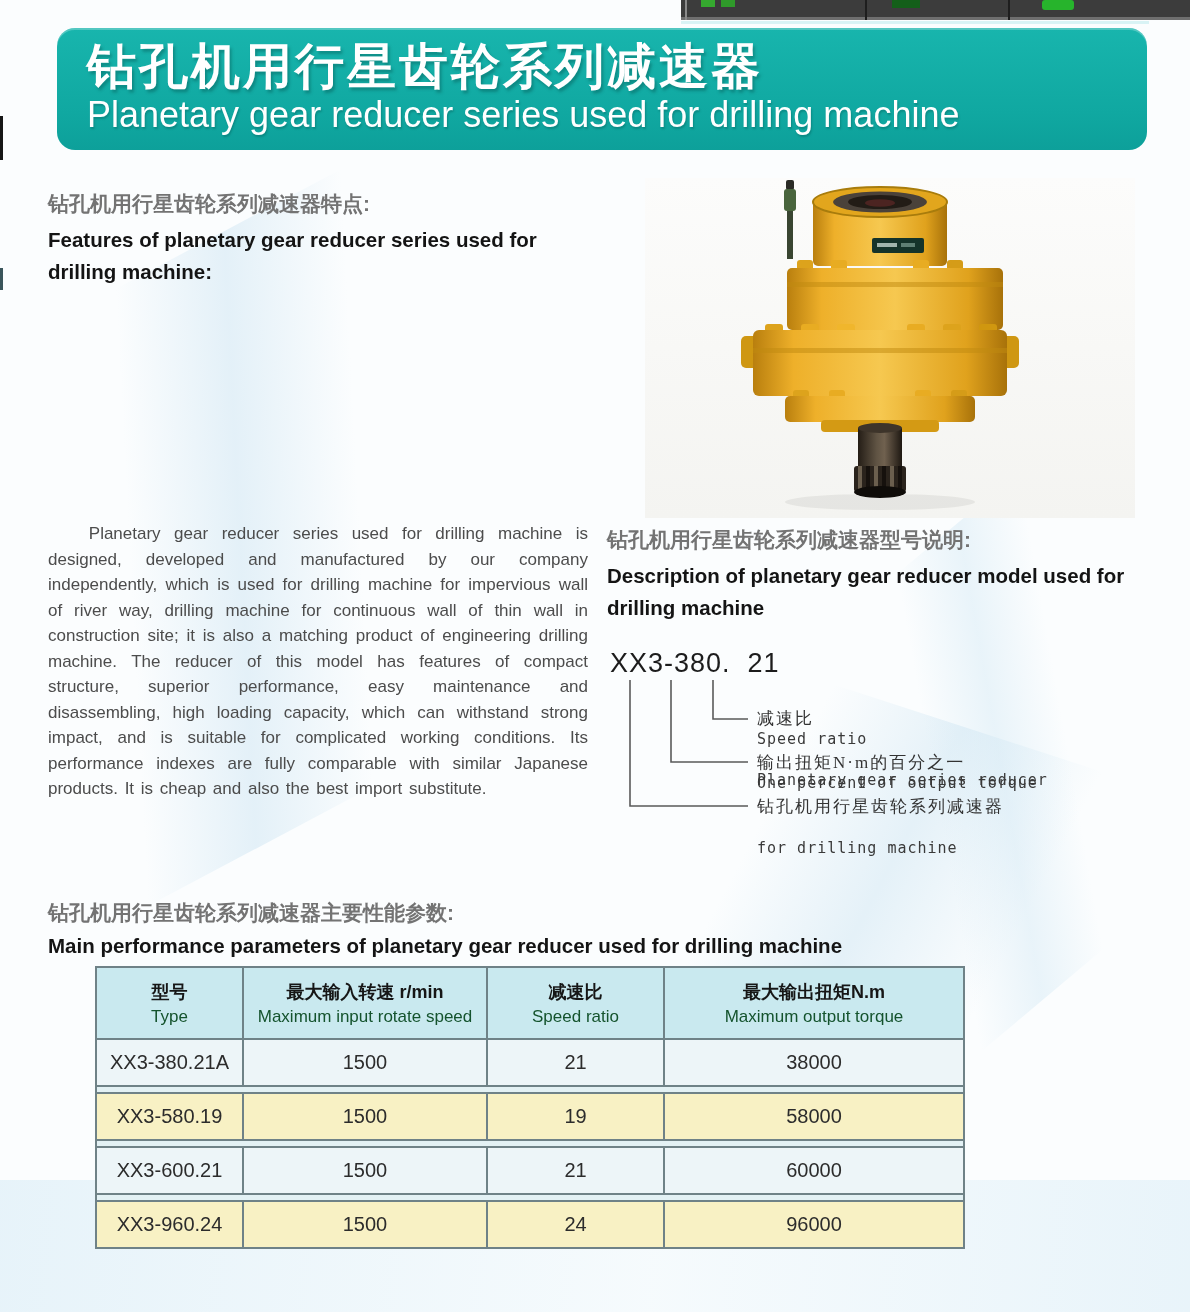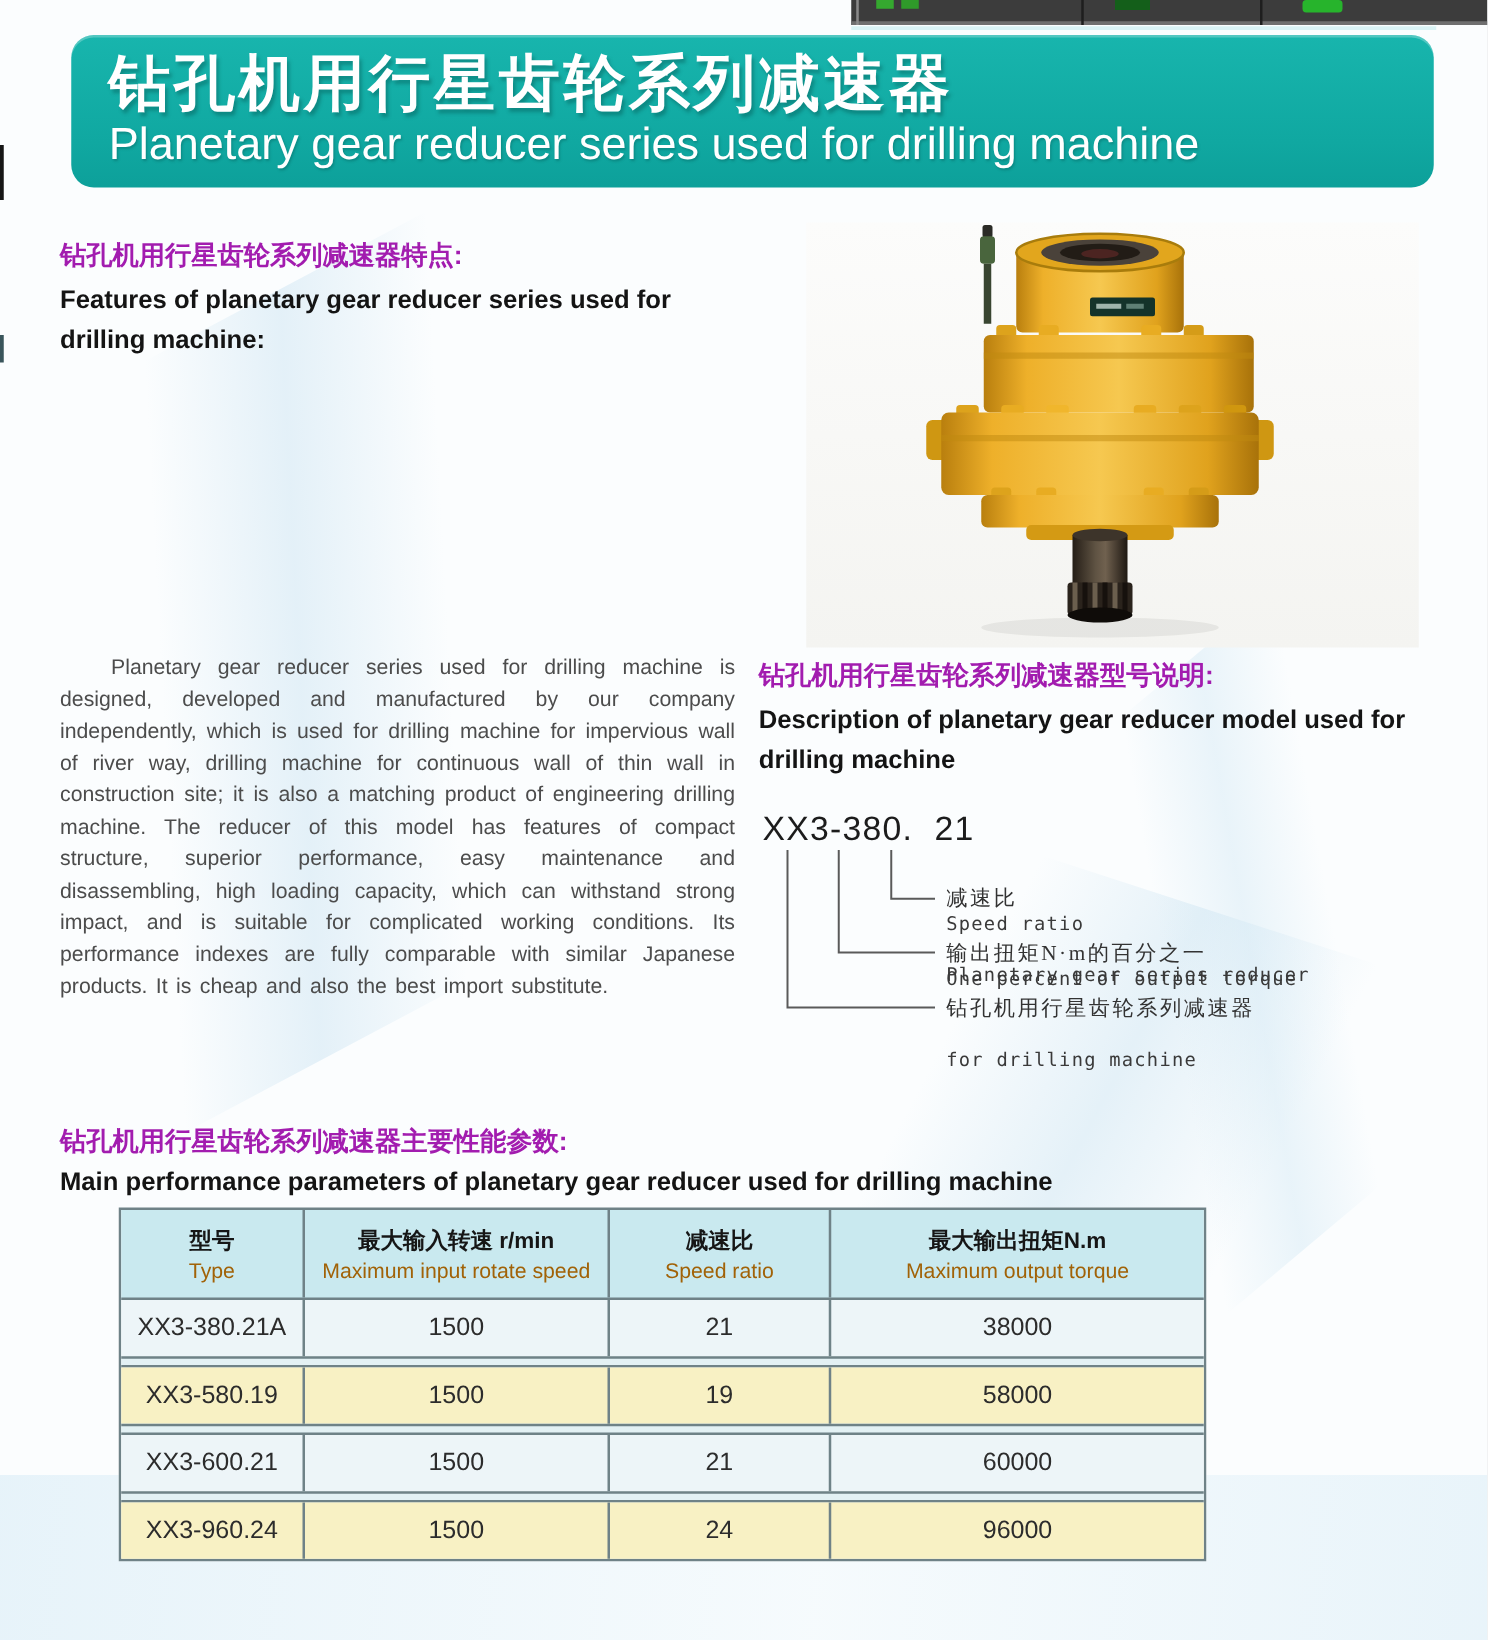--- a/index.html
+++ b/index.html
@@ -29,21 +29,21 @@
 
   
   .banner{position:absolute;left:57px;top:28px;width:1090px;height:122px;border-radius:18px;
           background:linear-gradient(180deg,#18b5ad 0%,#10a8a1 70%,#0da09a 100%);
           box-shadow:inset 0 2px 0 rgba(255,255,255,.25);padding-left:30px;box-sizing:border-box;}
   .banner-zh{position:absolute;left:30px;top:6px;font-size:49px;font-weight:900;color:#ffffff;
              letter-spacing:3px;text-shadow:2px 3px 3px rgba(0,70,66,.35);white-space:nowrap;}
   .banner-en{position:absolute;left:30px;top:66px;font-size:36px;font-weight:400;color:#ffffff;
              text-shadow:1px 2px 2px rgba(0,70,66,.3);white-space:nowrap;}
 
-  .h-zh{position:absolute;font-size:21px;font-weight:bold;color:#a21caf;white-space:nowrap;}
+  .h-zh{position:absolute;font-size:21px;font-weight:bold;color:#737373;white-space:nowrap;}
   .h-en{position:absolute;font-size:20.5px;font-weight:bold;color:#141414;line-height:32px;}
 
   .body-zh{position:absolute;left:48px;top:320px;width:548px;font-size:22px;font-weight:600;
            color:#222;line-height:34px;text-align:justify;text-indent:2em;letter-spacing:.5px;}
   .body-en{position:absolute;left:48px;top:521px;width:540px;font-size:17px;color:#4c4c4c;
            line-height:25.5px;text-align:justify;text-indent:2.4em;word-spacing:2px;}
 
   
   .photo{position:absolute;left:645px;top:178px;width:490px;height:340px;
          background:linear-gradient(180deg,#fcfcfb,#f4f4f1);}
@@ -59,21 +59,21 @@
 
   
   .tbl{position:absolute;left:95px;top:966px;width:870px;border:2px solid #6f8287;box-sizing:border-box;
        background:#fff;}
   .trow{display:flex;}
   .thead{height:70px;background:#c9e9ef;border-bottom:2px solid #6f8287;}
   .hcell{display:flex;flex-direction:column;align-items:center;justify-content:center;
          border-right:2px solid #6f8287;box-sizing:border-box;}
   .hcell:last-child,.cell:last-child{border-right:none;}
   .hzh{font-size:18px;font-weight:bold;color:#161616;}
-  .hen{font-size:17px;color:#a16207;margin-top:3px;}
+  .hen{font-size:17px;color:#14532d;margin-top:3px;}
   .cell{display:flex;align-items:center;justify-content:center;border-right:2px solid #6f8287;
         box-sizing:border-box;font-size:20px;color:#2c2c2c;}
   .c0{width:147px;} .c1{width:244px;} .c2{width:177px;} .c3{flex:1;}
   .drow{height:45px;}
   .row-blue{background:#edf5f8;text-align:right;}
   .row-yellow{background:#f8f1c4;}
   .sep{height:5px;background:#e3f1f4;border-top:2px solid #6f8287;border-bottom:2px solid #6f8287;}
 </style>
 </head>
 <body>

